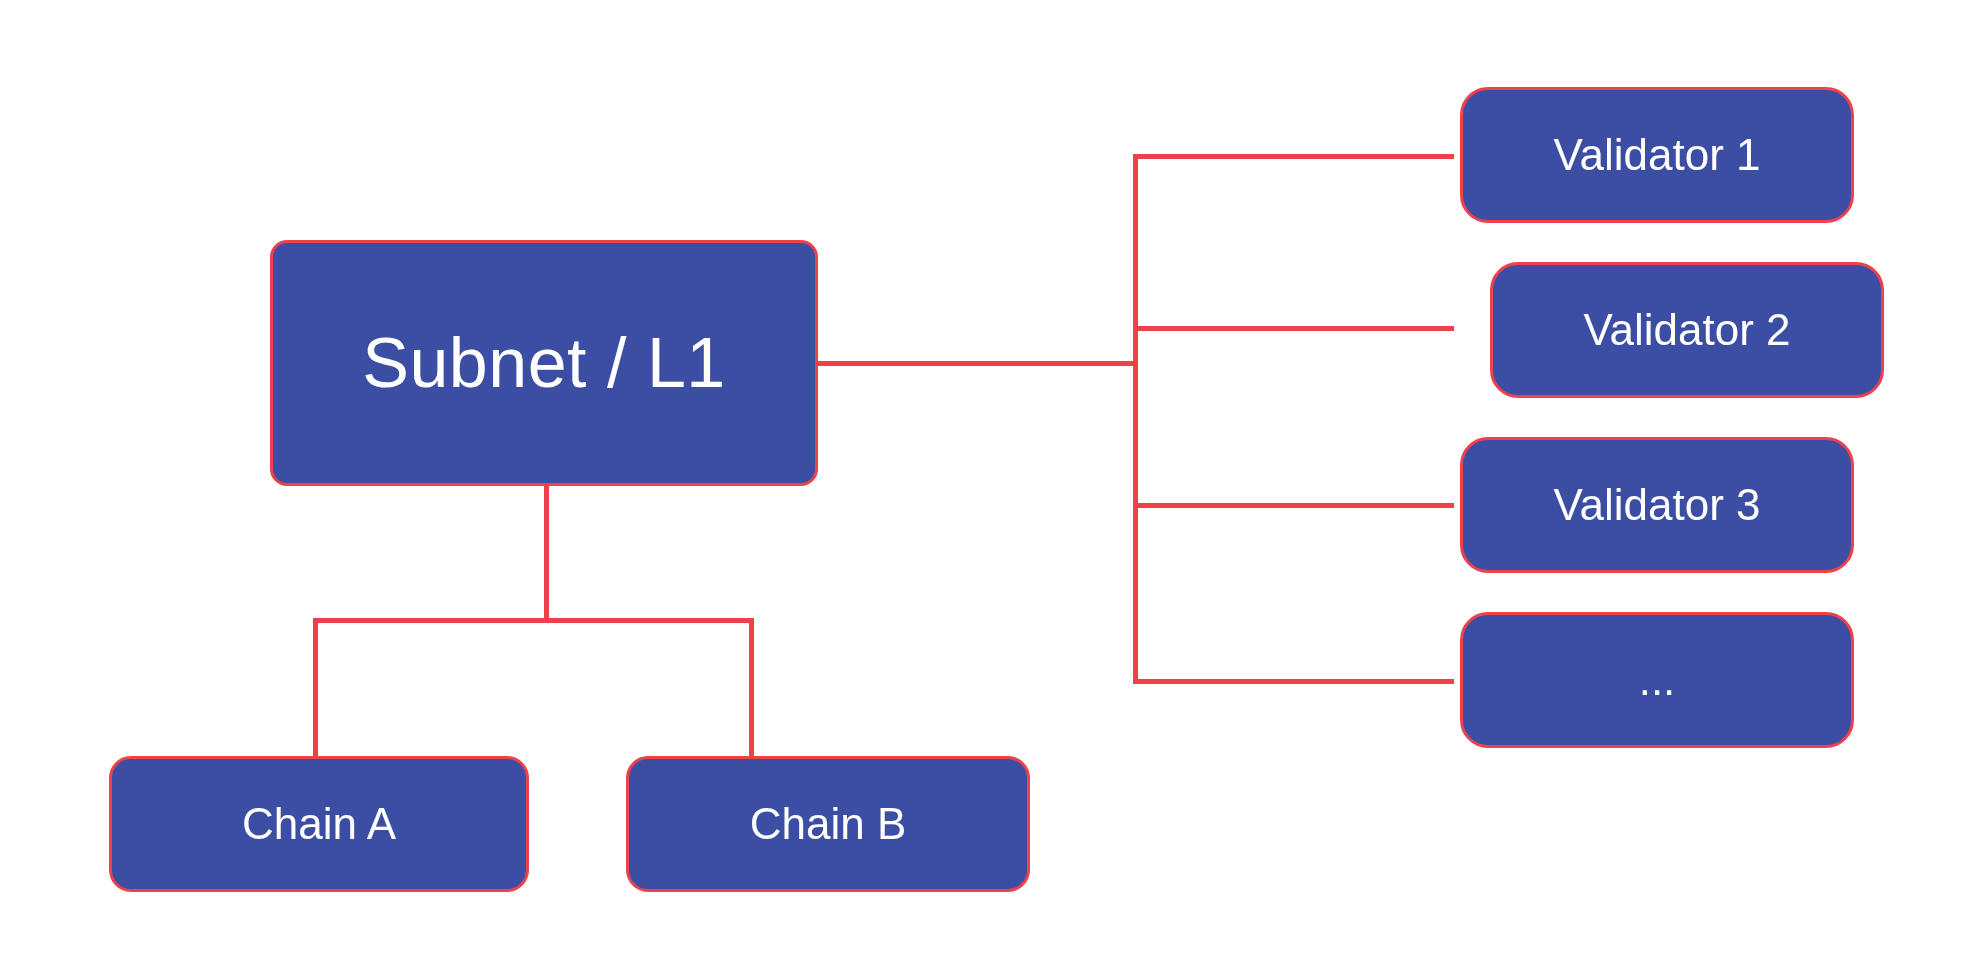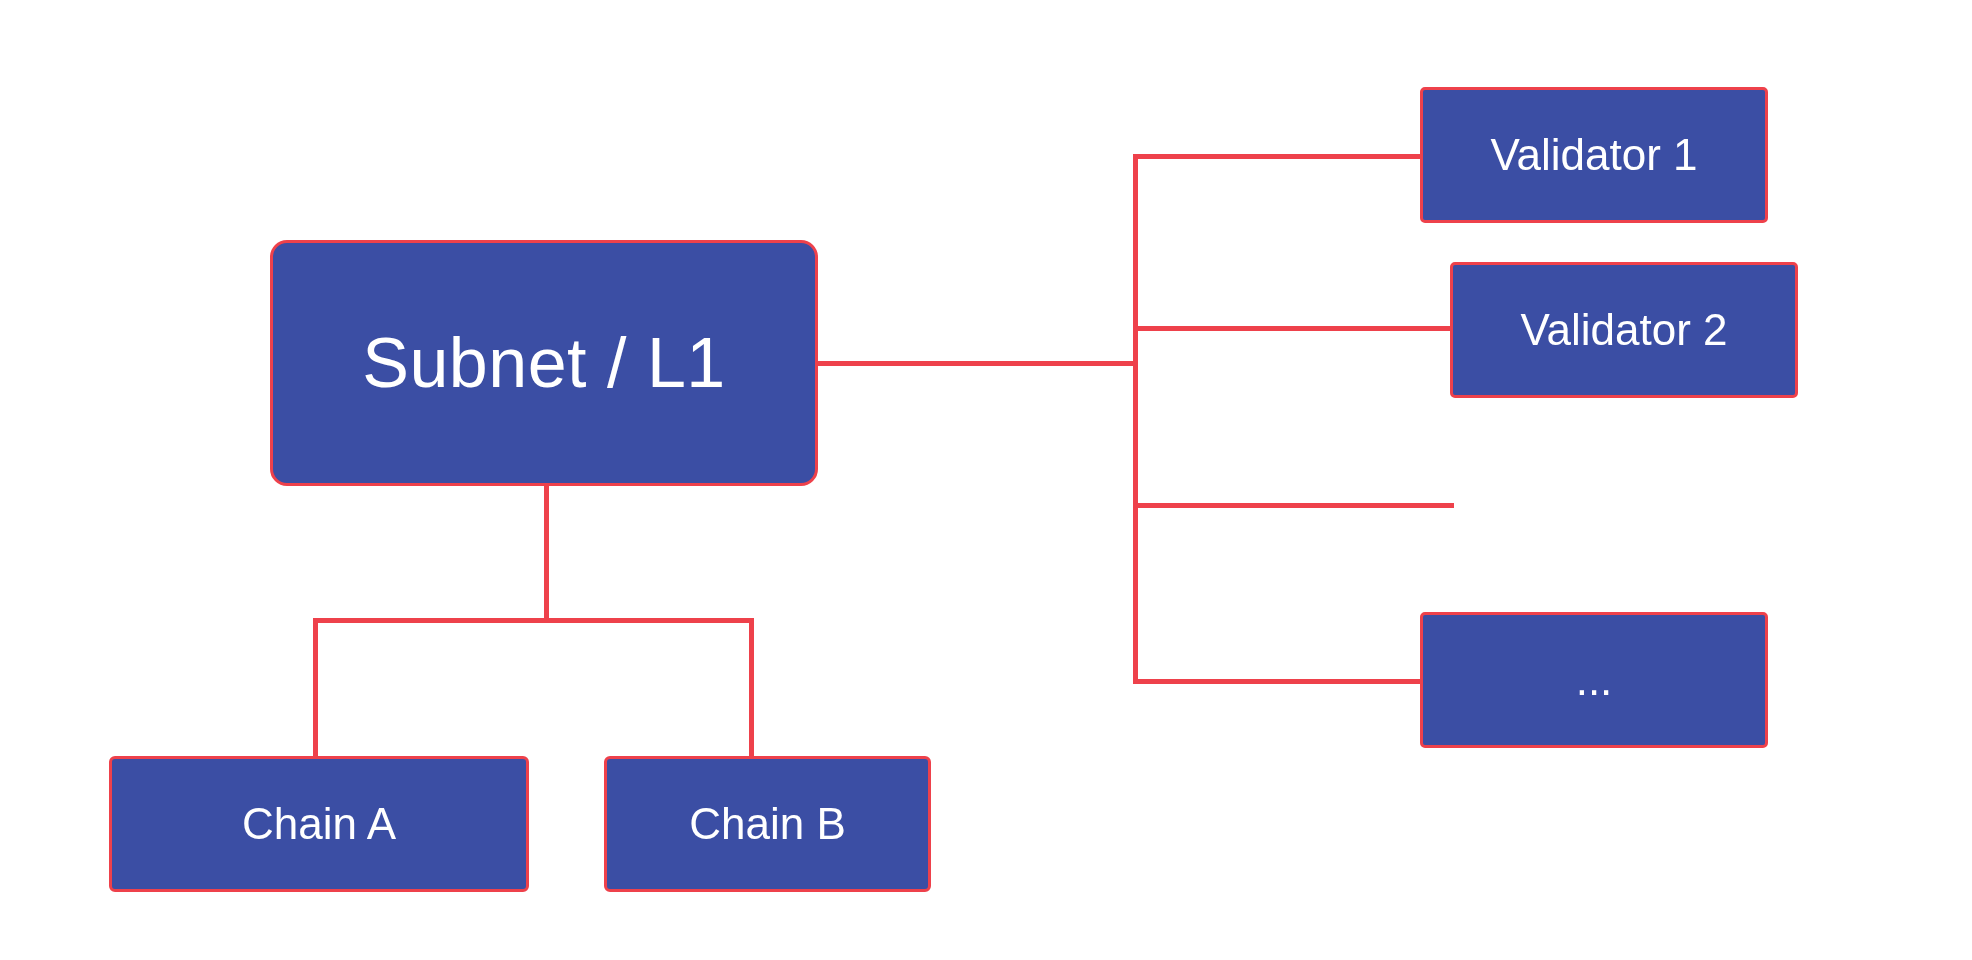--- a/index.html
+++ b/index.html
@@ -32,29 +32,29 @@
   .node-root {
     left: 270px; top: 240px;
     width: 548px; height: 246px;
     border-radius: 17px;
     font-size: 70px;
     letter-spacing: 0.5px;
   }
   .node-chain {
     top: 756px;
     width: 420px; height: 136px;
-    border-radius: 6px;
+    border-radius: 22px;
     font-size: 44px;
   }
   .node-chain-a { left: 109px; }
-  .node-chain-b { left: 604px; width: 327px; }
+  .node-chain-b { left: 626px; width: 404px; }
   .node-validator {
-    left: 1420px;
-    width: 348px; height: 136px;
-    border-radius: 5px;
+    left: 1460px;
+    width: 394px; height: 136px;
+    border-radius: 28px;
     font-size: 44px;
   }
   .node-validator-1 { top: 87px; }
   .node-validator-2 { top: 262px; margin-left: 30px; }
   .node-validator-3 { top: 437px; }
   .node-validator-4 { top: 612px; }
   .connector {
     position: absolute;
     background: var(--connector);
   }
@@ -102,18 +102,21 @@
   </div>
 
   <div class="node node-validator node-validator-1">
     <span>Validator 1</span>
   </div>
 
   <div class="node node-validator node-validator-2">
     <span>Validator 2</span>
   </div>
 
+  <div class="node node-validator node-validator-3">
+    <span>Validator 3</span>
+  </div>
 
   <div class="node node-validator node-validator-4">
     <span>...</span>
   </div>
 
 </div>
 
 </body></html>

